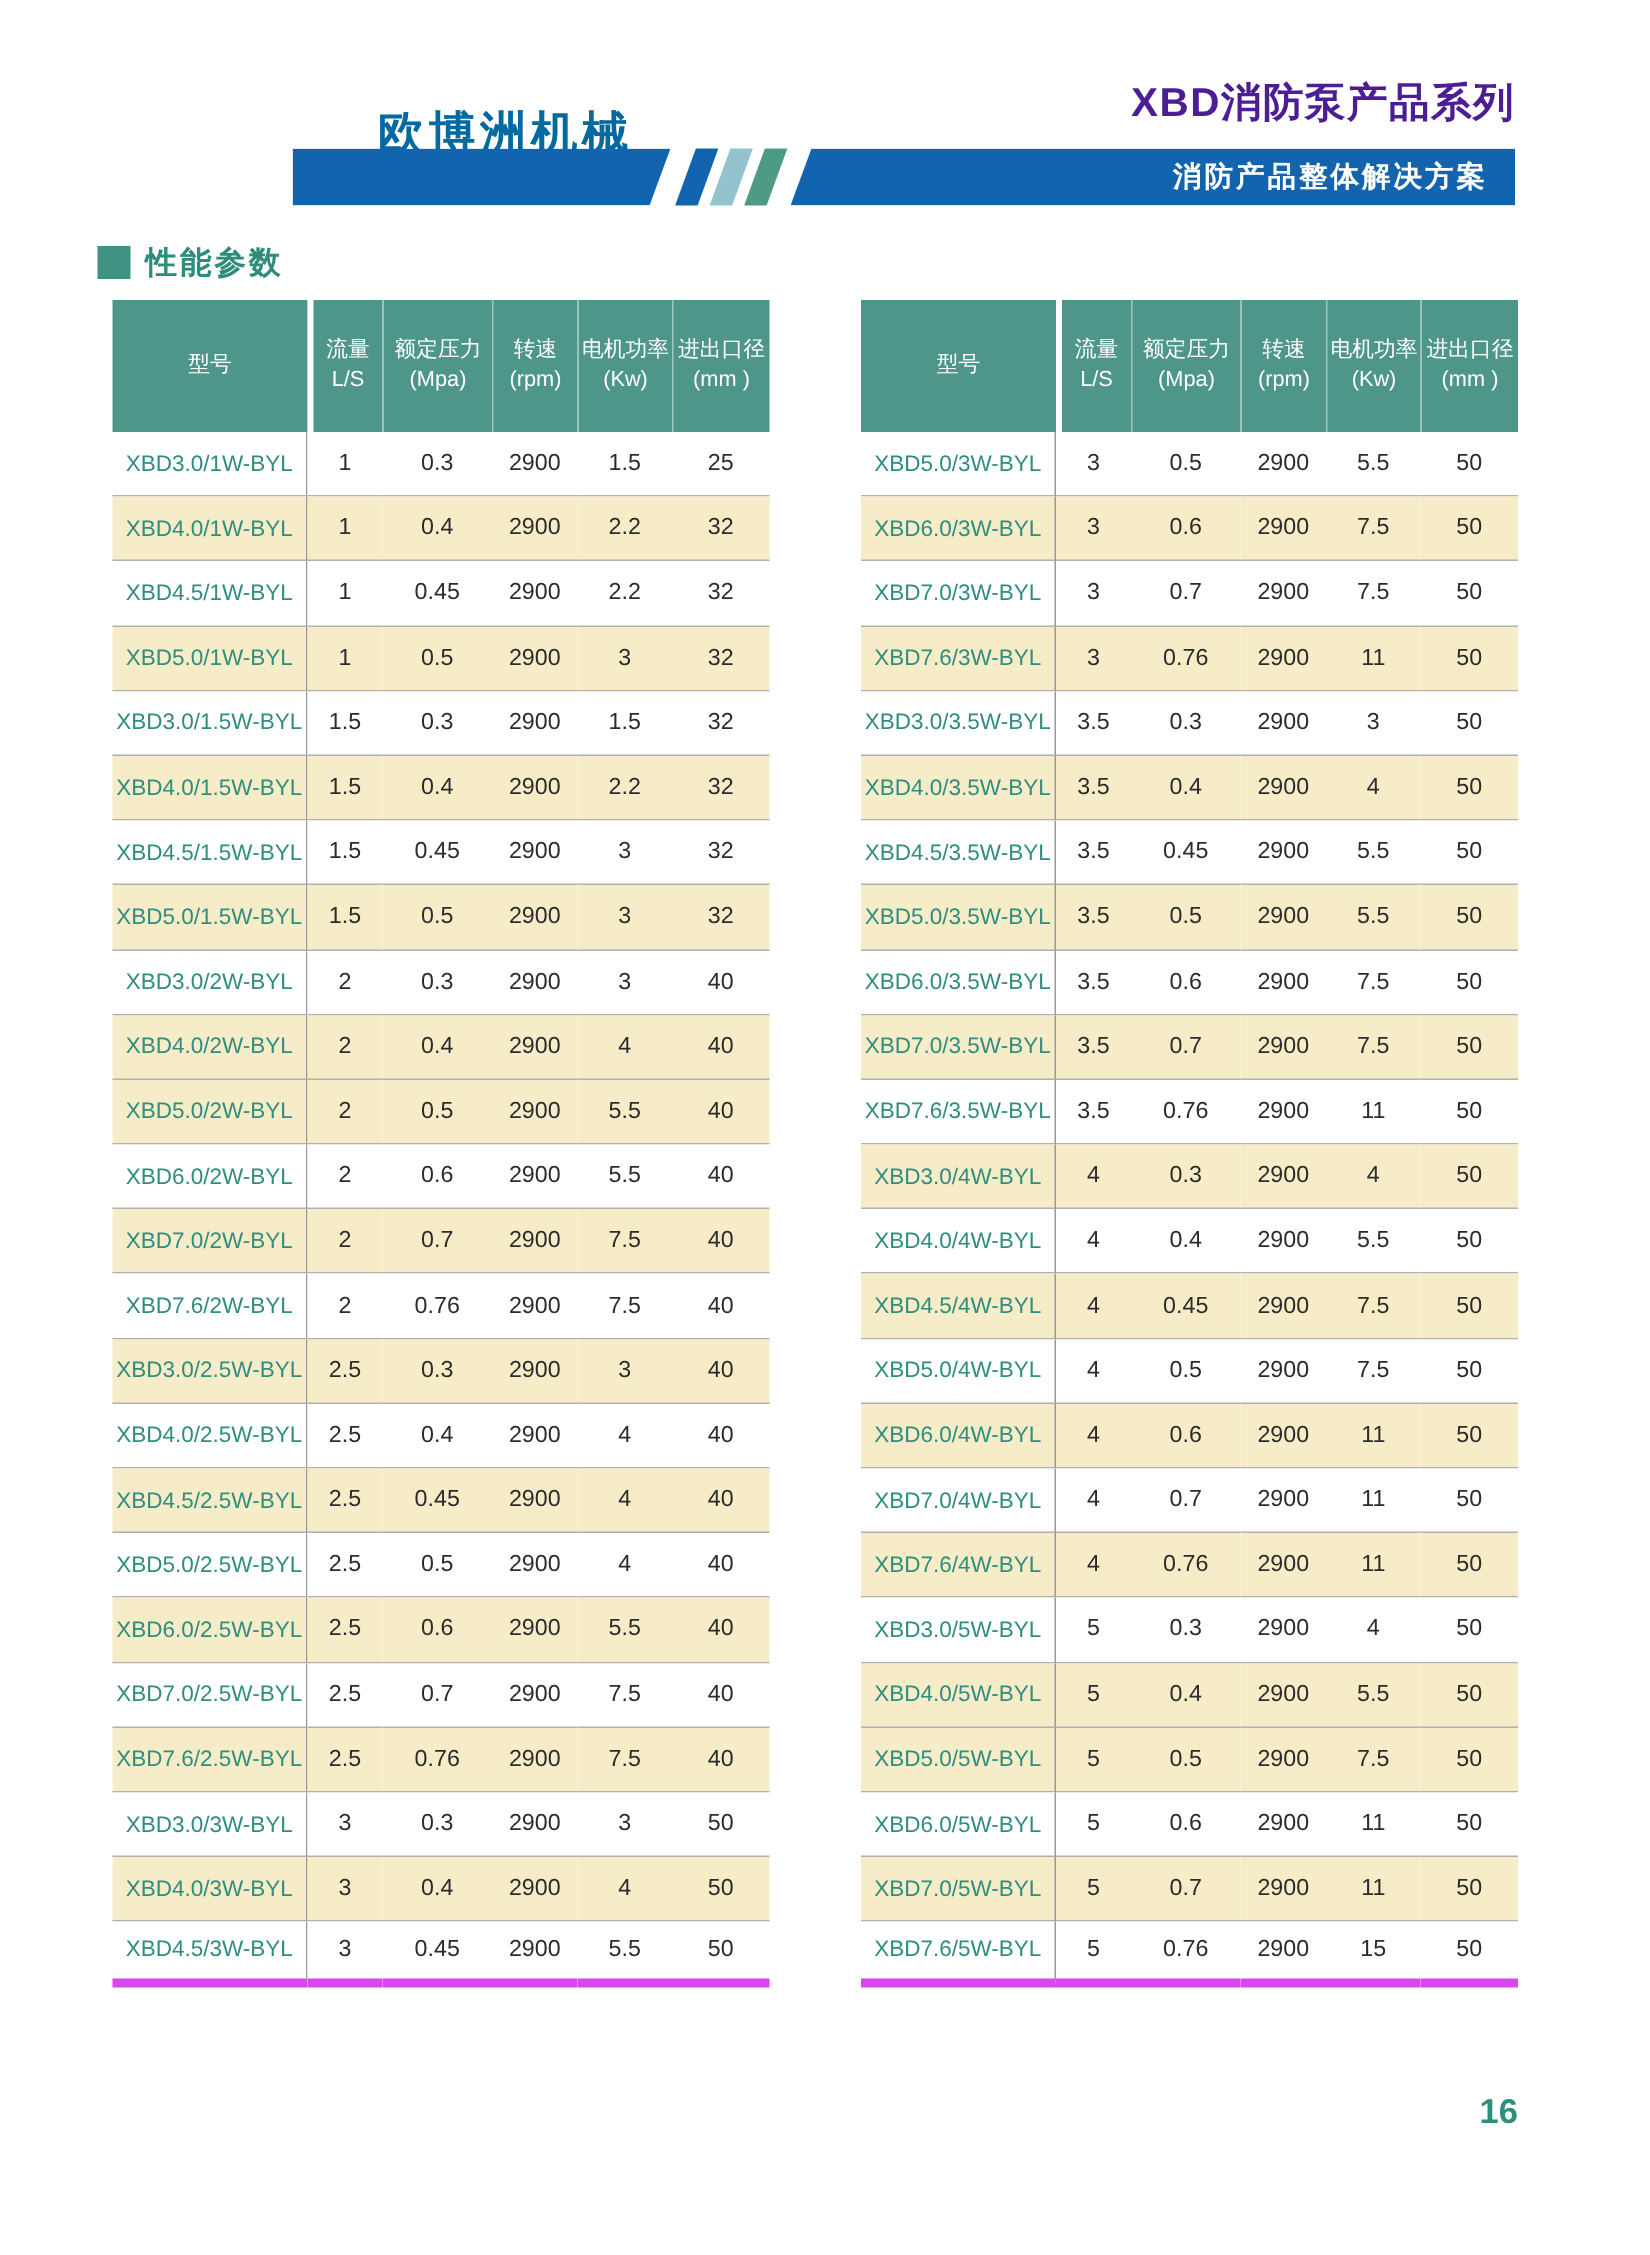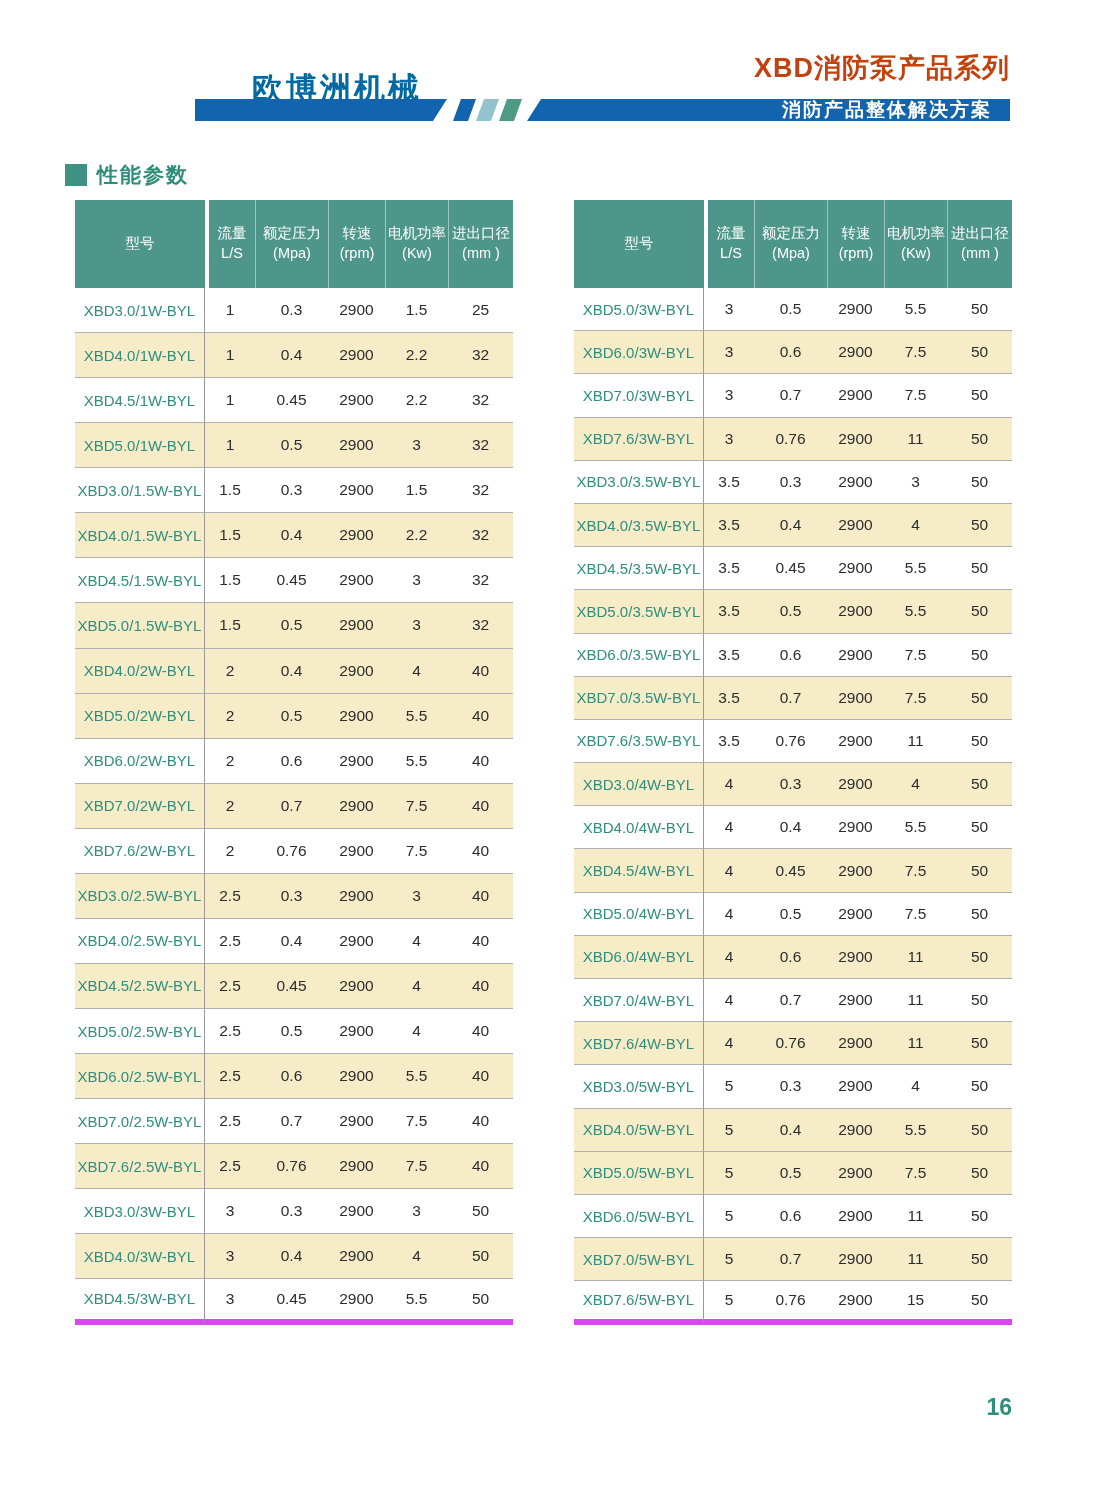--- a/index.html
+++ b/index.html
@@ -12,25 +12,25 @@
   }
 
   
   .brand {
     position: absolute; left: 252px; top: 68px;
     font-size: 31px; font-weight: bold; color: #0369a1;
     letter-spacing: 3px; white-space: nowrap;
   }
   .series-title {
     position: absolute; right: 90px; top: 50px;
-    font-size: 27px; font-weight: bold; color: #c2410c;
+    font-size: 27px; font-weight: bold; color: #4c1d95;
     letter-spacing: 1px; white-space: nowrap;
   }
   .banner {
-    position: absolute; left: 195px; top: 99px; right: 90px; height: 22px;
+    position: absolute; left: 195px; top: 99px; right: 90px; height: 38px;
     display: flex; align-items: stretch;
   }
   .bar-left {
     width: 252px; background: #1164ad;
     clip-path: polygon(0 0, 100% 0, calc(100% - 14px) 100%, 0 100%);
   }
   .stripe {
     width: 15px; height: 100%;
     transform: skewX(-20deg);
   }
@@ -217,20 +217,28 @@
           <td class="val">32</td>
         </tr>
         <tr class="alt">
           <td class="model">XBD5.0/1.5W-BYL</td>
           <td class="val">1.5</td>
           <td class="val">0.5</td>
           <td class="val">2900</td>
           <td class="val">3</td>
           <td class="val">32</td>
         </tr>
+        <tr>
+          <td class="model">XBD3.0/2W-BYL</td>
+          <td class="val">2</td>
+          <td class="val">0.3</td>
+          <td class="val">2900</td>
+          <td class="val">3</td>
+          <td class="val">40</td>
+        </tr>
         <tr class="alt">
           <td class="model">XBD4.0/2W-BYL</td>
           <td class="val">2</td>
           <td class="val">0.4</td>
           <td class="val">2900</td>
           <td class="val">4</td>
           <td class="val">40</td>
         </tr>
         <tr class="alt">
           <td class="model">XBD5.0/2W-BYL</td>

